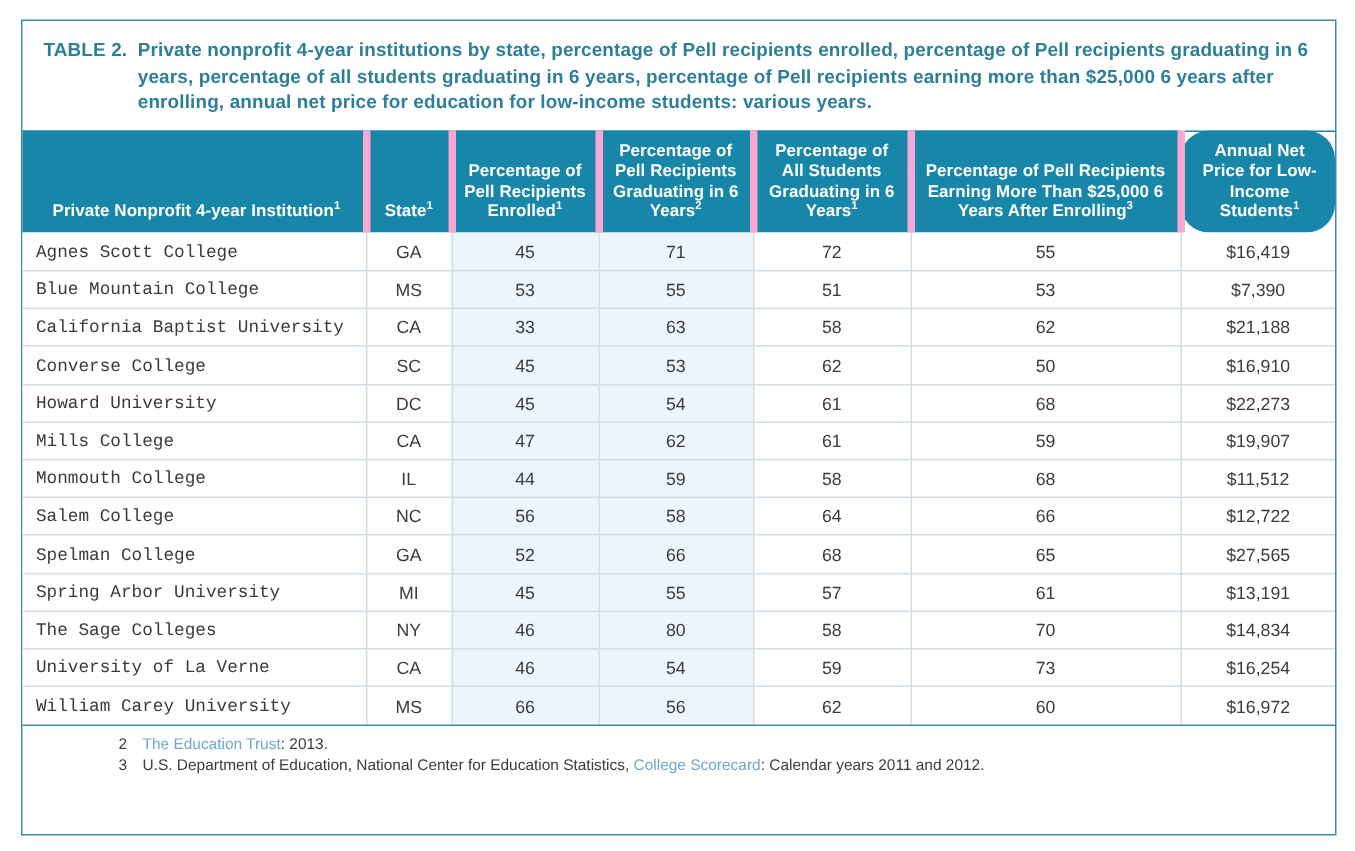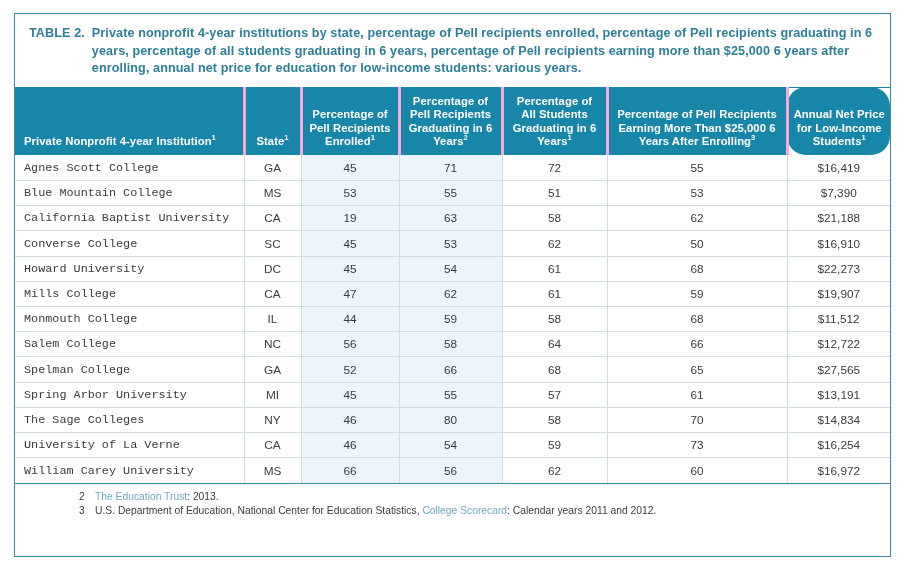--- a/index.html
+++ b/index.html
@@ -51,29 +51,29 @@
   }
 
   table.data thead th {
     background: #1786a8;
     color: #ffffff;
     font-size: 11.3px;
     font-weight: bold;
     line-height: 13.4px;
     vertical-align: bottom;
     padding: 7px 5px 7px 5px;
-    border-right: 3px solid #f9a8d4;
+    border-right: 5px solid #f9a8d4;
     border-top: 1px solid #1786a8;
     text-align: center;
     letter-spacing: .05px;
   }
   table.data thead th:last-child { border-right: none; border-radius: 19px; }
   table.data thead th.inst {
     text-align: left;
-    padding-left: 9px;
+    padding-left: 20px;
   }
 
   table.data tbody td {
     font-size: 11.8px;
     color: #3b3b3b;
     line-height: 14px;
     height: 25.2px;
     padding: 2px 5px;
     border-bottom: 1px solid #d2dde3;
     border-right: 1px solid #d2dde3;
@@ -176,21 +176,21 @@
           <td>MS</td>
           <td class="tint">53</td>
           <td class="tint">55</td>
           <td>51</td>
           <td>53</td>
           <td>$7,390</td>
         </tr>
         <tr>
           <td class="inst">California Baptist University</td>
           <td>CA</td>
-          <td class="tint">19</td>
+          <td class="tint">33</td>
           <td class="tint">63</td>
           <td>58</td>
           <td>62</td>
           <td>$21,188</td>
         </tr>
         <tr>
           <td class="inst">Converse College</td>
           <td>SC</td>
           <td class="tint">45</td>
           <td class="tint">53</td>

